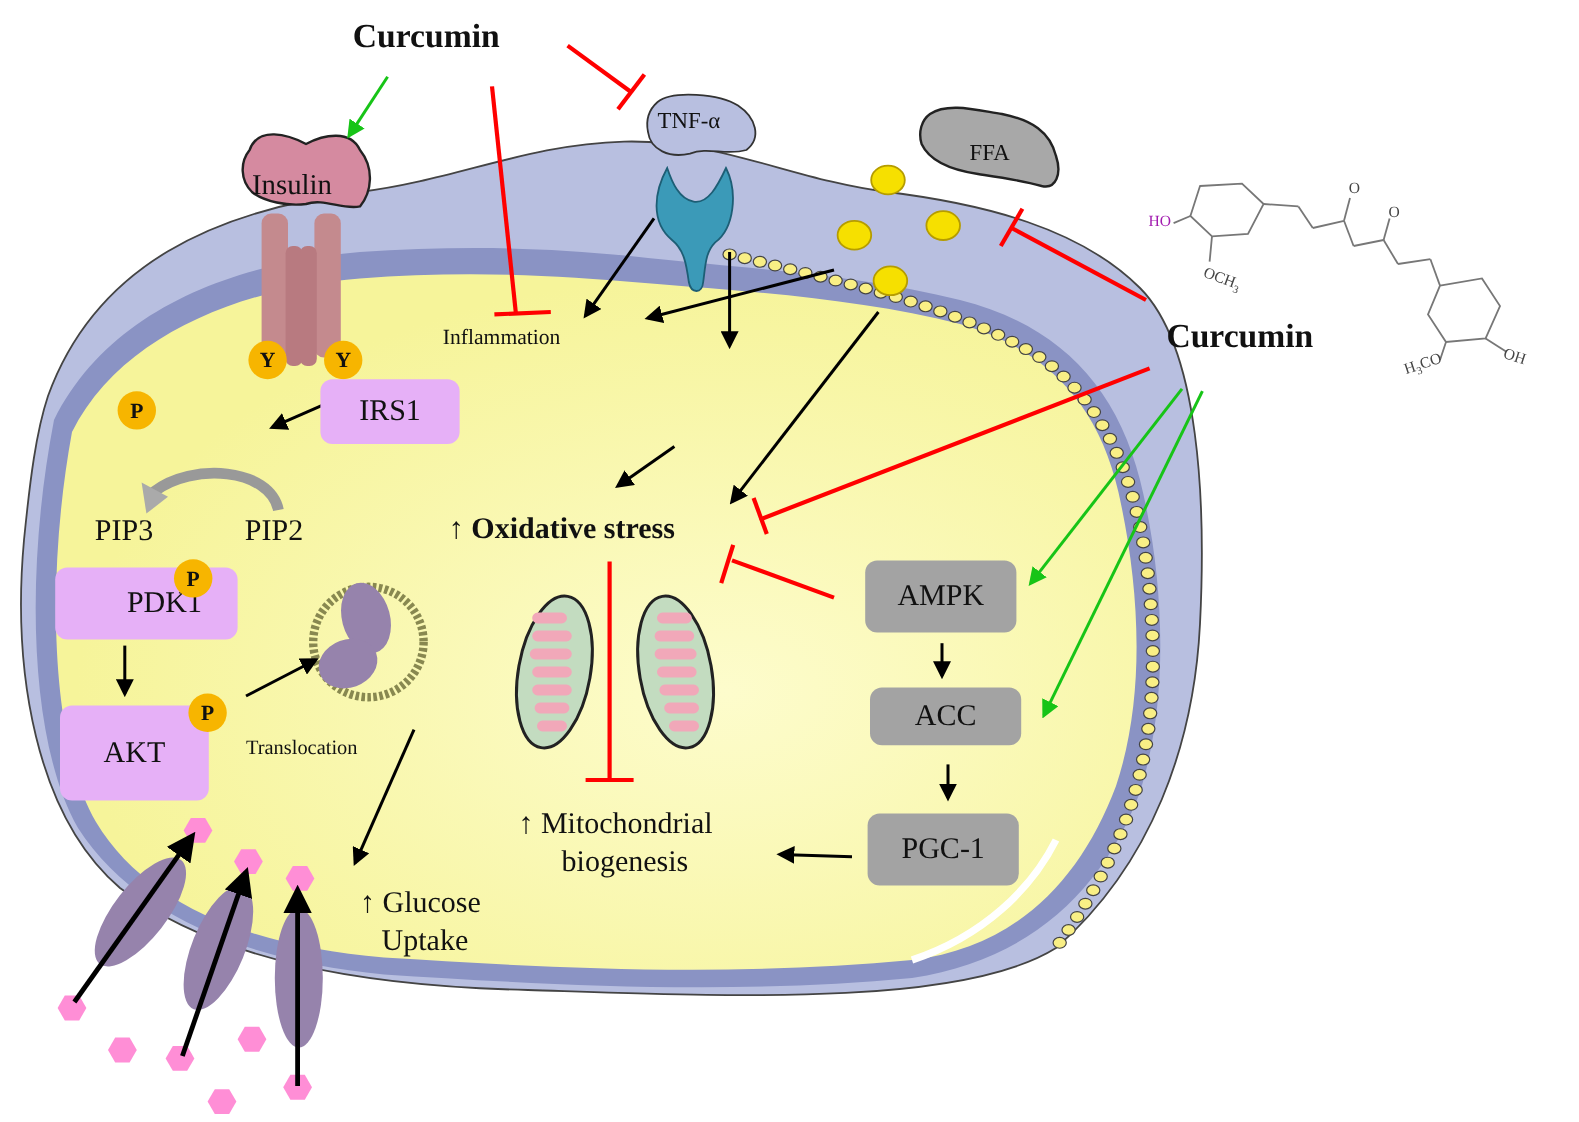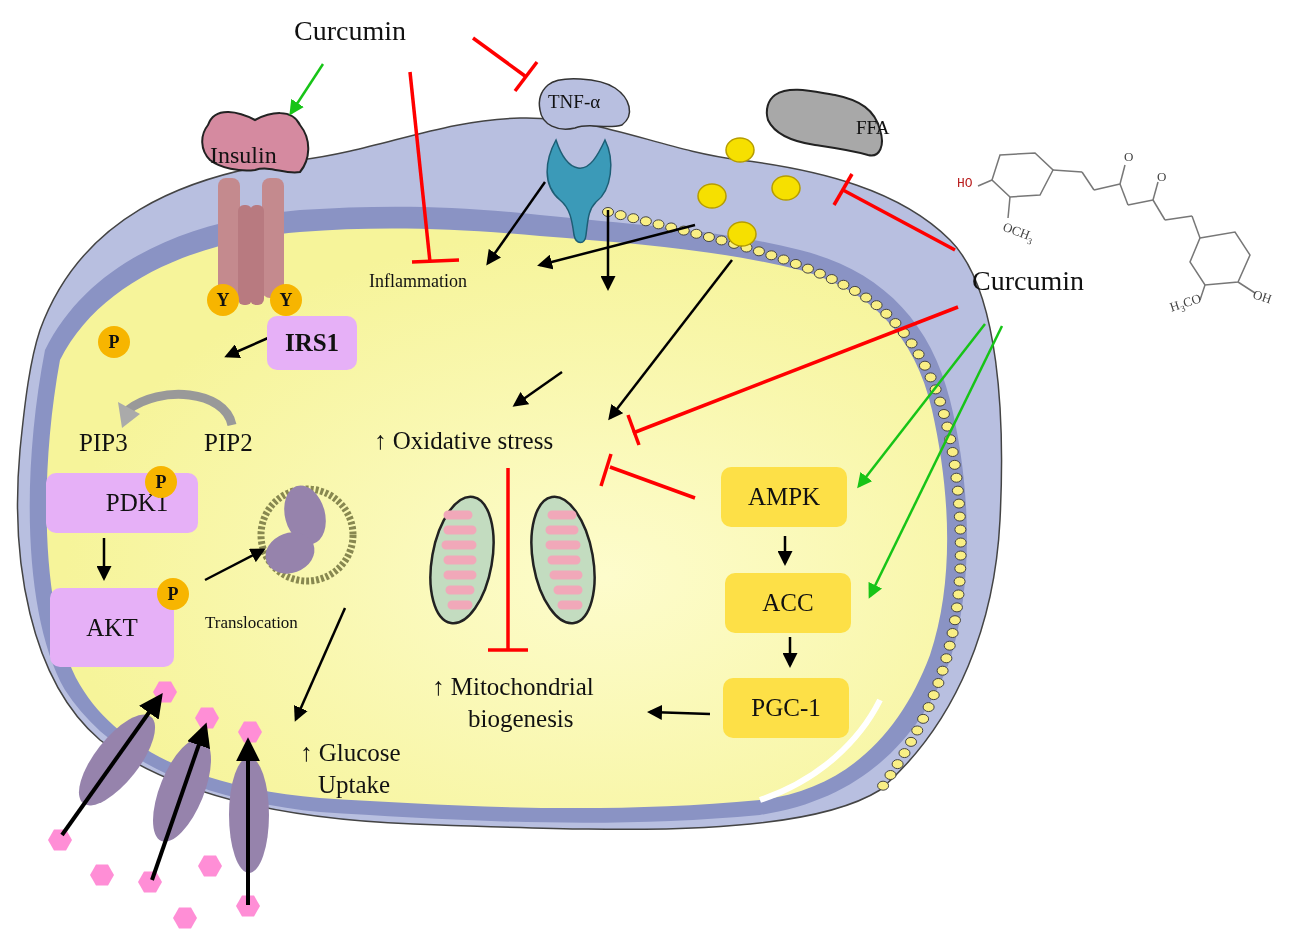--- a/index.html
+++ b/index.html
@@ -1,25 +1,25 @@
 <!DOCTYPE html>
 <html><head>
 <meta charset="utf-8">
 <style>
   html,body{margin:0;padding:0;background:#fff;}
   #stage{position:relative;width:1316px;height:935px;overflow:hidden;background:#fff;font-family:"Liberation Serif","DejaVu Serif",serif;color:#111;}
   svg#art{position:absolute;left:0;top:0;}
   .lbl{position:absolute;white-space:nowrap;line-height:1;}
   .box{position:absolute;display:flex;align-items:center;justify-content:center;border-radius:10px;font-size:25px;}
   .pink{background:#e6b0f7;}
-  .blue{background:#fde047;}
+  .blue{background:#a3a3a3;}
   .green{background:#c6e2c2;font-size:21px;}
   .badge{position:absolute;width:32px;height:32px;border-radius:50%;background:#f7b500;display:flex;align-items:center;justify-content:center;font-weight:bold;font-size:18px;}
   .big{font-size:27px;}
-  .bold{font-weight:normal;}
+  .bold{font-weight:bold;}
 </style>
 </head>
 <body>
 
 <div id="stage">
 <svg id="art" width="1316" height="935" viewBox="0 0 1316 935">
   <defs>
     <radialGradient id="cyto" cx="0.62" cy="0.6" r="0.6">
       <stop offset="0" stop-color="#fdfccc"></stop>
       <stop offset="1" stop-color="#f6f49a"></stop>
@@ -221,35 +221,35 @@
     <line x1="992" y1="180" x2="978" y2="186"></line>
     <line x1="1010" y1="197" x2="1008" y2="218"></line>
     <line x1="1238" y1="282" x2="1255" y2="293"></line>
     <line x1="1205" y1="285" x2="1200" y2="300"></line>
   </g>
 </svg>
 
 <div class="lbl big bold" style="left:294px;top:17px;font-size:28px;">Curcumin</div>
 <div class="lbl big bold" style="left:972px;top:267px;font-size:28px;">Curcumin</div>
 
-<div class="lbl" style="left:957px;top:177px;font-size:13px;color:#b91c1c;font-family:Liberation Mono, monospace;">HO</div>
+<div class="lbl" style="left:957px;top:177px;font-size:13px;color:#a21caf;">HO</div>
 <div class="lbl" style="left:1002px;top:225px;font-size:13px;color:#444;transform:rotate(20deg);"><span>OCH</span><sub style="font-size:9px">3</sub></div>
 <div class="lbl" style="left:1124px;top:150px;font-size:13px;color:#444;">O</div>
 <div class="lbl" style="left:1157px;top:170px;font-size:13px;color:#444;">O</div>
 <div class="lbl" style="left:1170px;top:296px;font-size:13px;color:#444;transform:rotate(-18deg);"><span>H</span><sub style="font-size:9px">3</sub><span>CO</span></div>
 <div class="lbl" style="left:1253px;top:290px;font-size:13px;color:#444;transform:rotate(18deg);">OH</div>
 
 <div class="lbl" style="left:210px;top:133px;font-size:24px;margin-top:10px;">Insulin</div>
 <div class="lbl" style="left:548px;top:92px;font-size:19px;">TNF-α</div>
-<div class="lbl" style="left:808px;top:118px;font-size:19px;margin-left:48px;">FFA</div>
+<div class="lbl" style="left:808px;top:118px;font-size:19px;">FFA</div>
 
 <div class="badge" style="left:207px;top:284px;">Y</div>
 <div class="badge" style="left:270px;top:284px;">Y</div>
 
-<div class="box pink" style="left:267px;top:316px;width:90px;height:54px;font-weight:bold;">IRS1</div>
+<div class="box pink" style="left:267px;top:316px;width:116px;height:54px;">IRS1</div>
 <div class="badge" style="left:98px;top:326px;">P</div>
 
 <div class="lbl" style="left:79px;top:430px;font-size:25px;">PIP3</div>
 <div class="lbl" style="left:204px;top:430px;font-size:25px;">PIP2</div>
 
 <div class="box pink" style="left:46px;top:473px;width:122px;height:60px;padding-left:30px;">PDK1</div>
 <div class="badge" style="left:145px;top:466px;">P</div>
 
 <div class="box pink" style="left:50px;top:588px;width:124px;height:79px;">AKT</div>
 <div class="badge" style="left:157px;top:578px;">P</div>
@@ -260,15 +260,15 @@
 <div class="lbl" style="left:318px;top:772px;font-size:25px;">Uptake</div>
 
 <div class="lbl" style="left:369px;top:272px;font-size:18px;">Inflammation</div>
 
 <div class="lbl" style="left:374px;top:428px;font-size:25px;"><span>↑</span> <span class="bold">Oxidative stress</span></div>
 
 <div class="lbl" style="left:432px;top:674px;font-size:25px;">↑ Mitochondrial</div>
 <div class="lbl" style="left:468px;top:706px;font-size:25px;">biogenesis</div>
 
 <div class="box blue" style="left:721px;top:467px;width:126px;height:60px;">AMPK</div>
-<div class="box blue" style="left:725px;top:573px;width:126px;height:60px;text-align:center;">ACC</div>
+<div class="box blue" style="left:725px;top:573px;width:126px;height:48px;text-align:center;">ACC</div>
 <div class="box blue" style="left:723px;top:678px;width:126px;height:60px;border-radius:10px;">PGC-1</div>
 </div>
 
 </body></html>

